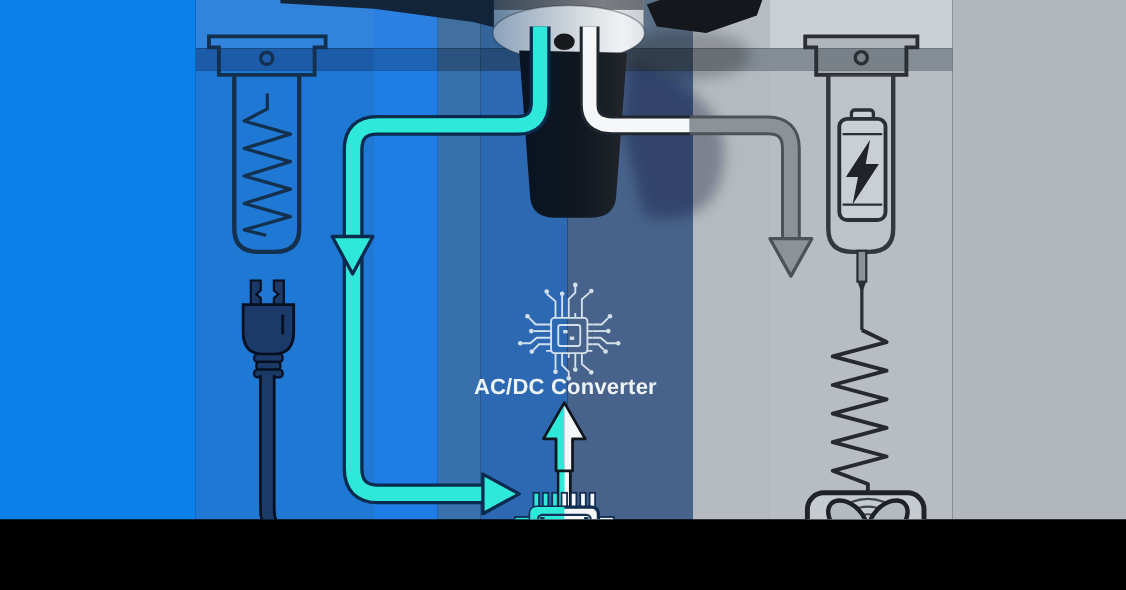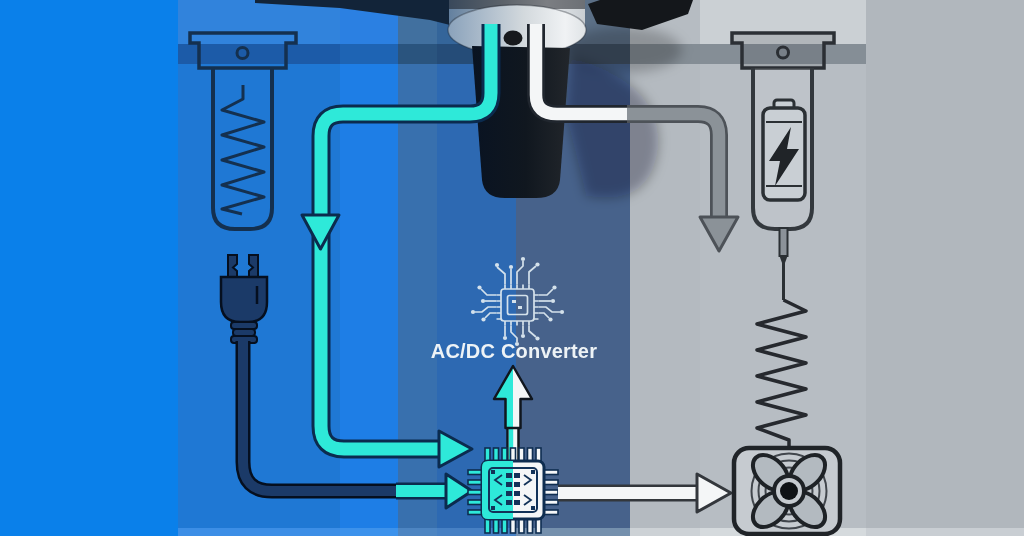--- a/index.html
+++ b/index.html
@@ -1,17 +1,17 @@
 <!DOCTYPE html>
 <html><head>
 <meta charset="utf-8">
 <style>
   html,body{margin:0;padding:0;background:#000;}
   .stage{
-    position:relative;width:1024px;height:536px;overflow:hidden;
+    position:relative;width:1024px;height:472px;overflow:hidden;
     font-family:"Liberation Sans", sans-serif;
   }
   .stage svg{display:block;}
   text.converter-label{
     font-family:"Liberation Sans", sans-serif;
     font-weight:bold;font-size:20px;letter-spacing:.2px;
     fill:#eef3f6;
   }
 </style>
 </head>

